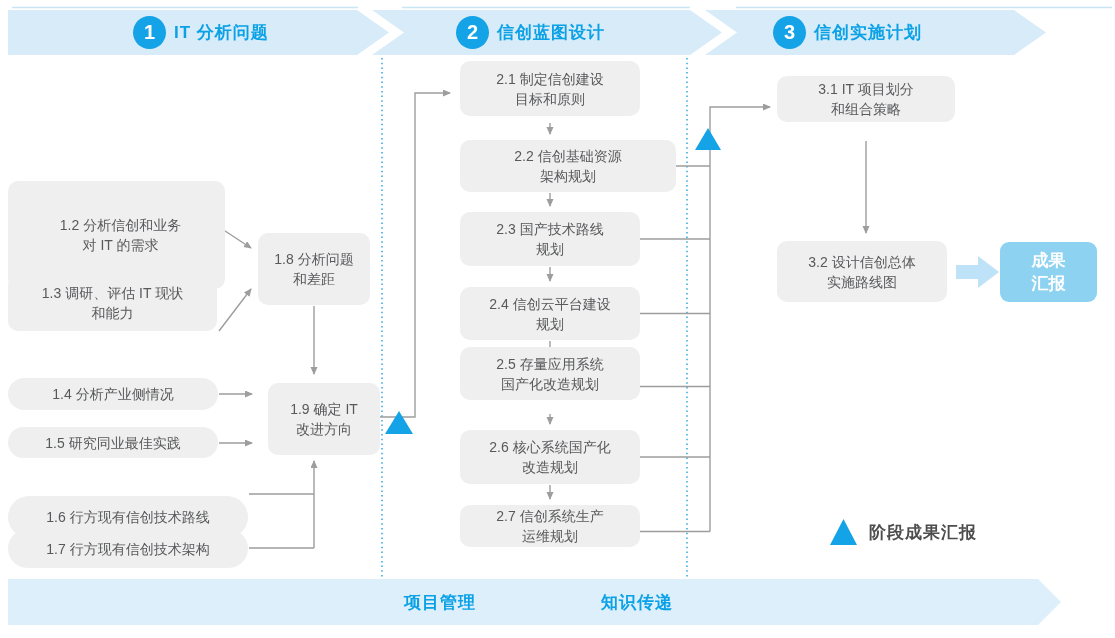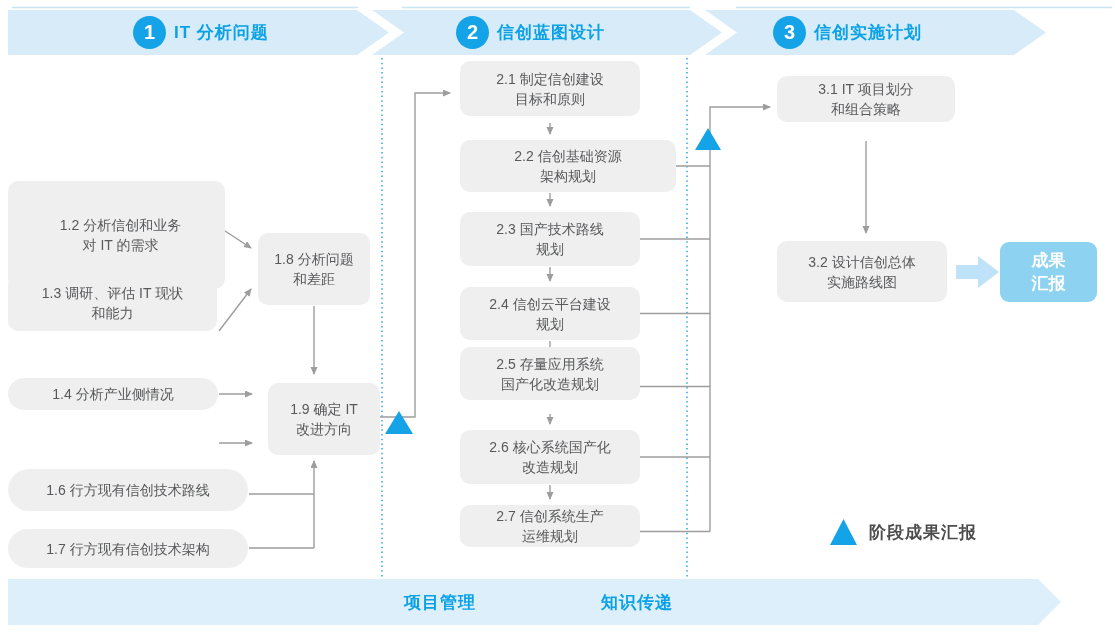--- a/index.html
+++ b/index.html
@@ -133,21 +133,24 @@
       <span>1.2 分析信创和业务
 对 IT 的需求</span>
     </div>
   <div class="gbox" style="left:8px;top:275px;width:209px;height:56px;">
       <span>1.3 调研、评估 IT 现状
 和能力</span>
     </div>
   <div class="gbox pill" style="left:8px;top:378px;width:210px;height:32px;">
       <span>1.4 分析产业侧情况</span>
     </div>
-  <div class="gbox pill" style="left:8px;top:469px;width:240px;height:42px;">
+  <div class="gbox pill" style="left:8px;top:427px;width:210px;height:31px;">
+      <span>1.5 研究同业最佳实践</span>
+    </div>
+  <div class="gbox pill" style="left:8px;top:496px;width:240px;height:42px;">
       <span>1.6 行方现有信创技术路线</span>
     </div>
   <div class="gbox pill" style="left:8px;top:529px;width:240px;height:39px;">
       <span>1.7 行方现有信创技术架构</span>
     </div>
   <div class="gbox" style="left:258px;top:233px;width:112px;height:72px;">
       <span>1.8 分析问题
 和差距</span>
     </div>
   <div class="gbox" style="left:258px;top:383px;width:112px;height:72px;margin-left:10px;">

